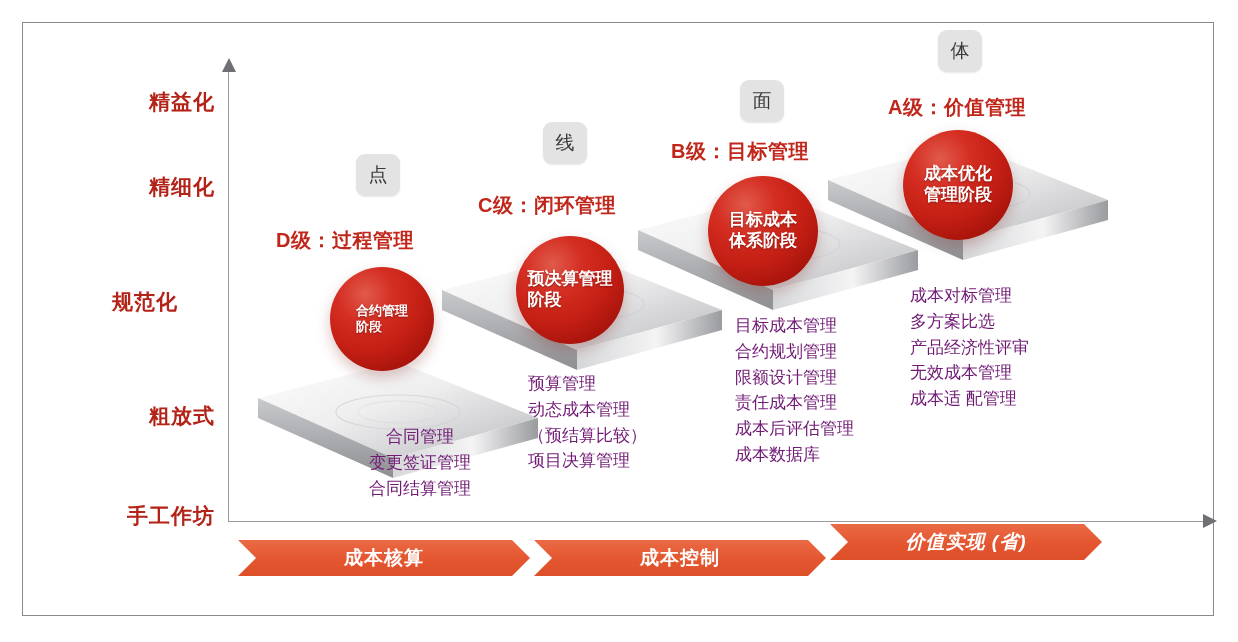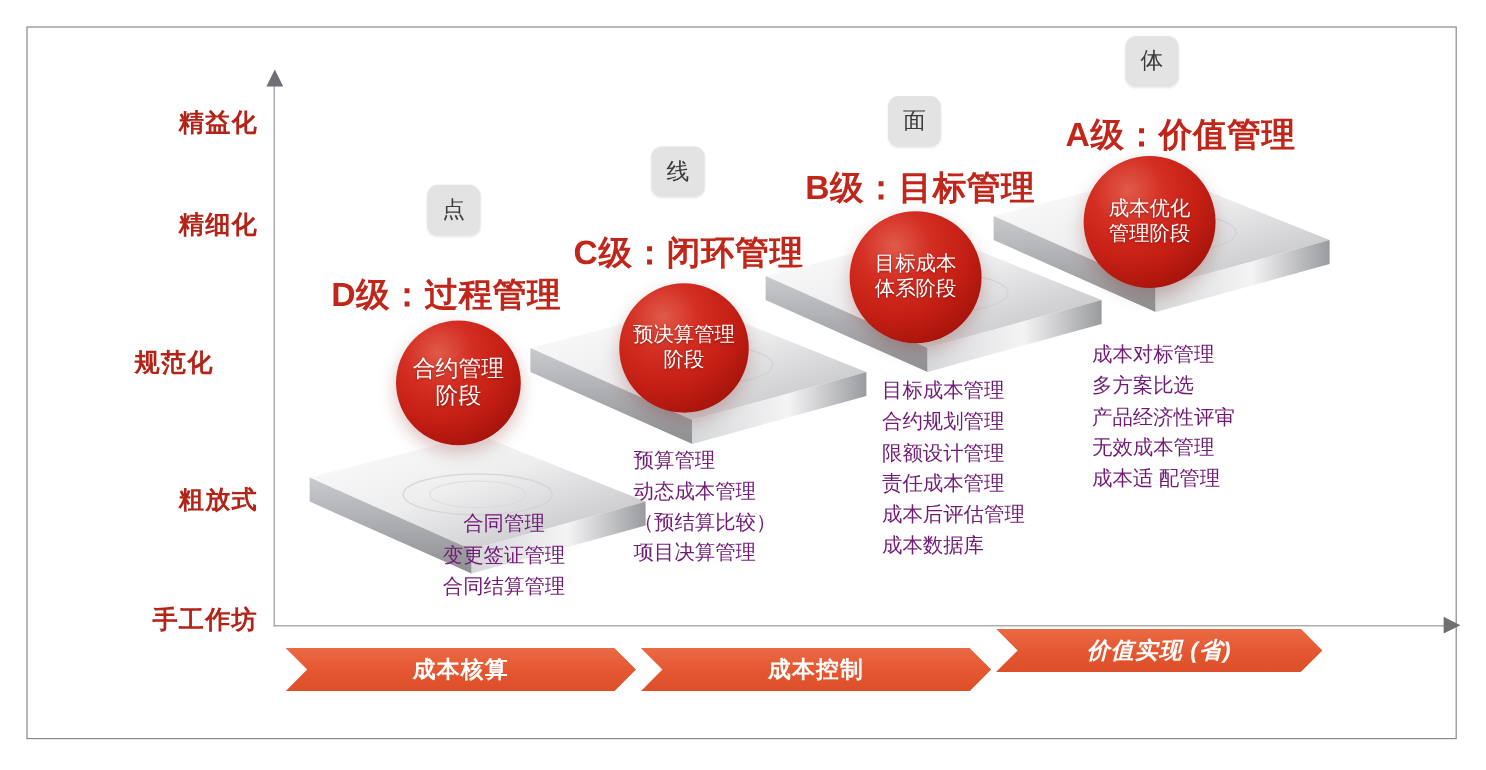--- a/index.html
+++ b/index.html
@@ -97,31 +97,31 @@
   }
   .sphere {
     position: absolute;
     border-radius: 50%;
     background:
       radial-gradient(circle at 34% 26%, #e05a4a 0%, #d42d22 28%, #c41f14 55%, #a01109 85%, #8d0d07 100%);
     box-shadow: 0 6px 14px rgba(120,20,10,0.25);
     display: flex;
     align-items: center;
     justify-content: center;
-    text-align: center;
+    text-align: left;
     color: #ffffff;
-    font-weight: normal;
+    font-weight: bold;
     line-height: 1.22;
     text-shadow: 0 1px 2px rgba(90,10,5,0.55);
   }
   .grade-title {
     position: absolute;
     color: #c0261a;
     font-weight: bold;
-    font-size: 28px;
+    font-size: 20px;
     white-space: nowrap;
     letter-spacing: 0.5px;
   }
   .badge {
     position: absolute;
     background: #e3e3e3;
     border-radius: 9px;
     color: #3a3a3a;
     font-size: 19px;
     display: flex;
@@ -200,21 +200,21 @@
         </linearGradient>
       </defs>
       <polygon points="10,38 150,2 290,58 145,98" fill="url(#topG1)"></polygon>
       <polygon points="10,38 145,98 145,118 10,58" fill="url(#sideG1)"></polygon>
       <polygon points="145,98 290,58 290,78 145,118" fill="url(#frontG1)"></polygon>
       <ellipse cx="150" cy="52" rx="62" ry="17" fill="none" stroke="#cfd0d3" stroke-width="1.2" opacity="0.75"></ellipse>
       <ellipse cx="150" cy="52" rx="40" ry="11" fill="none" stroke="#d6d7da" stroke-width="1" opacity="0.6"></ellipse>
     </svg>
     <div class="badge" style="left:356px; top:154px; width:44px; height:42px;">点</div>
     <div class="grade-title" style="left:276px; top:227px;text-align:right;">D级：过程管理</div>
-    <div class="sphere" style="left:330px; top:267px; width:104px; height:104px; font-size:19px;">
+    <div class="sphere" style="left:330px; top:267px; width:104px; height:104px; font-size:13px;">
       <span>
         <span>合约管理</span><br>
         <span>阶段</span>
       </span>
     </div>
     <div class="item-list center" style="left:330px; top:424px; width:180px;">
       <div>合同管理</div>
       <div>变更签证管理</div>
       <div>合同结算管理</div>
     </div>

